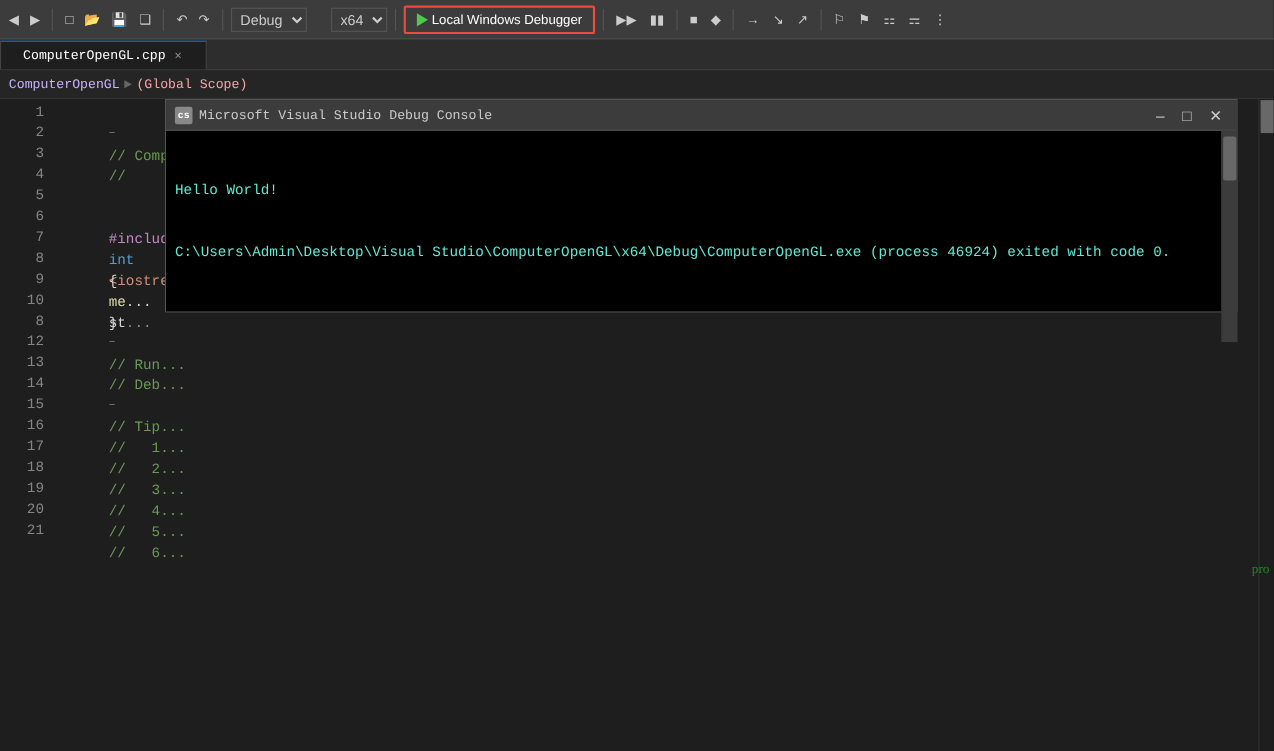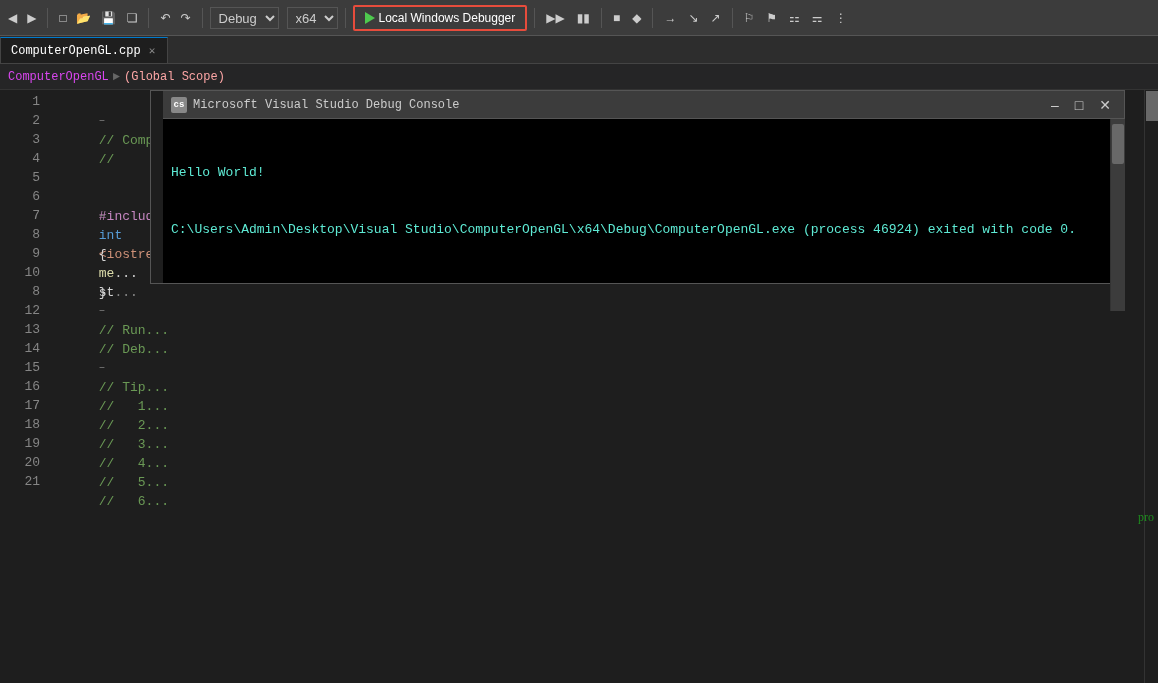--- a/index.html
+++ b/index.html
@@ -80,21 +80,21 @@
       background: #2d2d2d;
       height: 28px;
       display: flex;
       align-items: flex-end;
       border-bottom: 1px solid #444;
     }
     .tab {
       background: #1e1e1e;
       border: 1px solid #444;
       border-bottom: none;
-      padding: 4px 10px;
+      padding: 4px 20px;
       font-size: 12px;
       color: #ccc;
       display: flex;
       align-items: center;
       gap: 6px;
       height: 26px;
       cursor: pointer;
     }
     .tab.active { background: #1e1e1e; color: #fff; border-top: 1px solid #007acc; }
     .tab-close {
@@ -179,21 +179,20 @@
     #debug-console {
       position: absolute;
       top: 0;
       left: 150px;
       width: 975px;
       background: #1e1e1e;
       border: 1px solid #555;
       z-index: 100;
       display: flex;
       flex-direction: column;
-      padding-left: 12px;
     }
     #console-titlebar {
       background: #3c3c3c;
       height: 28px;
       display: flex;
       align-items: center;
       padding: 0 8px;
       gap: 6px;
       border-bottom: 1px solid #555;
     }
@@ -287,21 +286,21 @@
   </div>
   <div class="toolbar-sep"></div>
   <div class="toolbar-group">
     <button class="toolbar-btn">↶</button>
     <button class="toolbar-btn">↷</button>
   </div>
   <div class="toolbar-sep"></div>
   <select class="config-select">
     <option>Debug</option>
   </select>
-  <select class="config-select" style="margin-left:4px">
+  <select class="config-select" style="margin-left:18px">
     <option>x64</option>
   </select>
   <div class="toolbar-sep"></div>
   <button class="debug-btn">
     <span class="play-icon"></span>
     <span>Local Windows Debugger</span>
   </button>
   <div class="toolbar-sep"></div>
   <button class="toolbar-btn">▶▶</button>
   <button class="toolbar-btn">▮▮</button>
@@ -321,21 +320,21 @@
 </div>
 
 <div id="tab-bar">
   <div class="tab active">
     <span>ComputerOpenGL.cpp</span>
     <span class="tab-close">✕</span>
   </div>
 </div>
 
 <div id="breadcrumb-bar">
-  <span style="color:#d946ef;cursor:pointer">ComputerOpenGL</span>
+  <span style="color:#c4b5fd;cursor:pointer">ComputerOpenGL</span>
   <span class="breadcrumb-arrow">►</span>
   <span style="color:#fca5a5;cursor:pointer">(Global Scope)</span>
 </div>
 
 <div id="editor-area">
   <div id="line-numbers">
     <div>1</div>
     <div>2</div>
     <div>3</div>
     <div>4</div>

